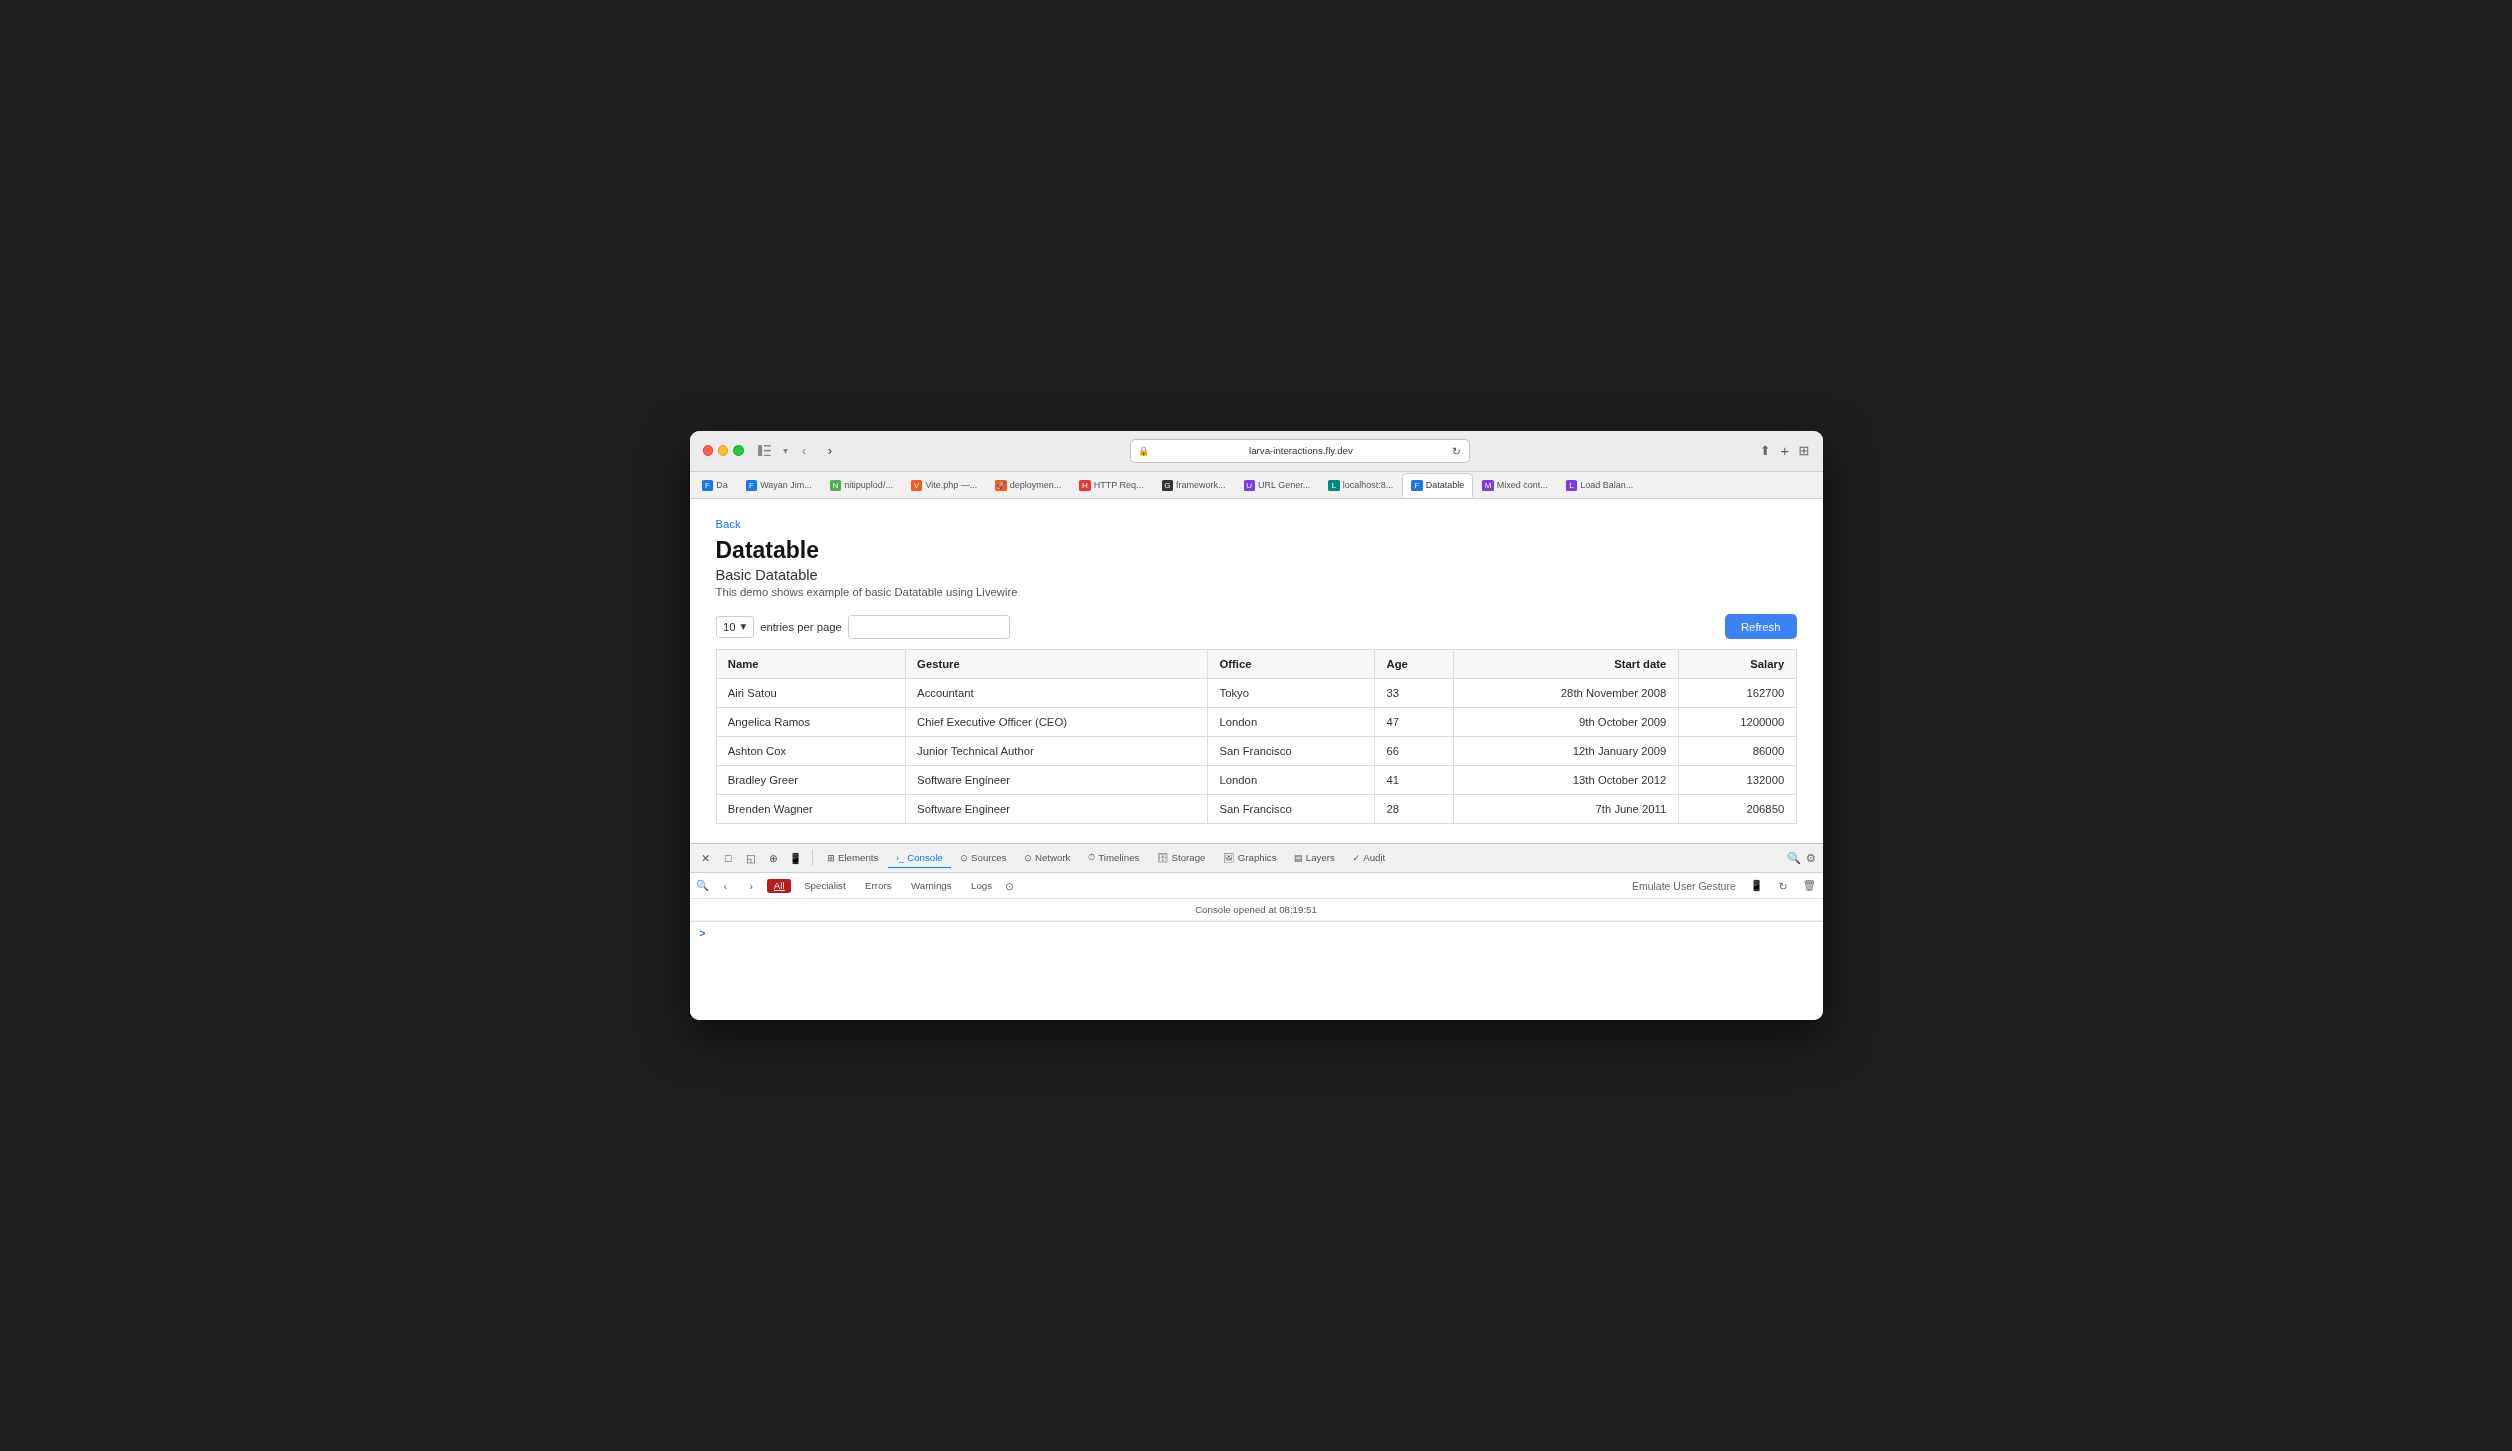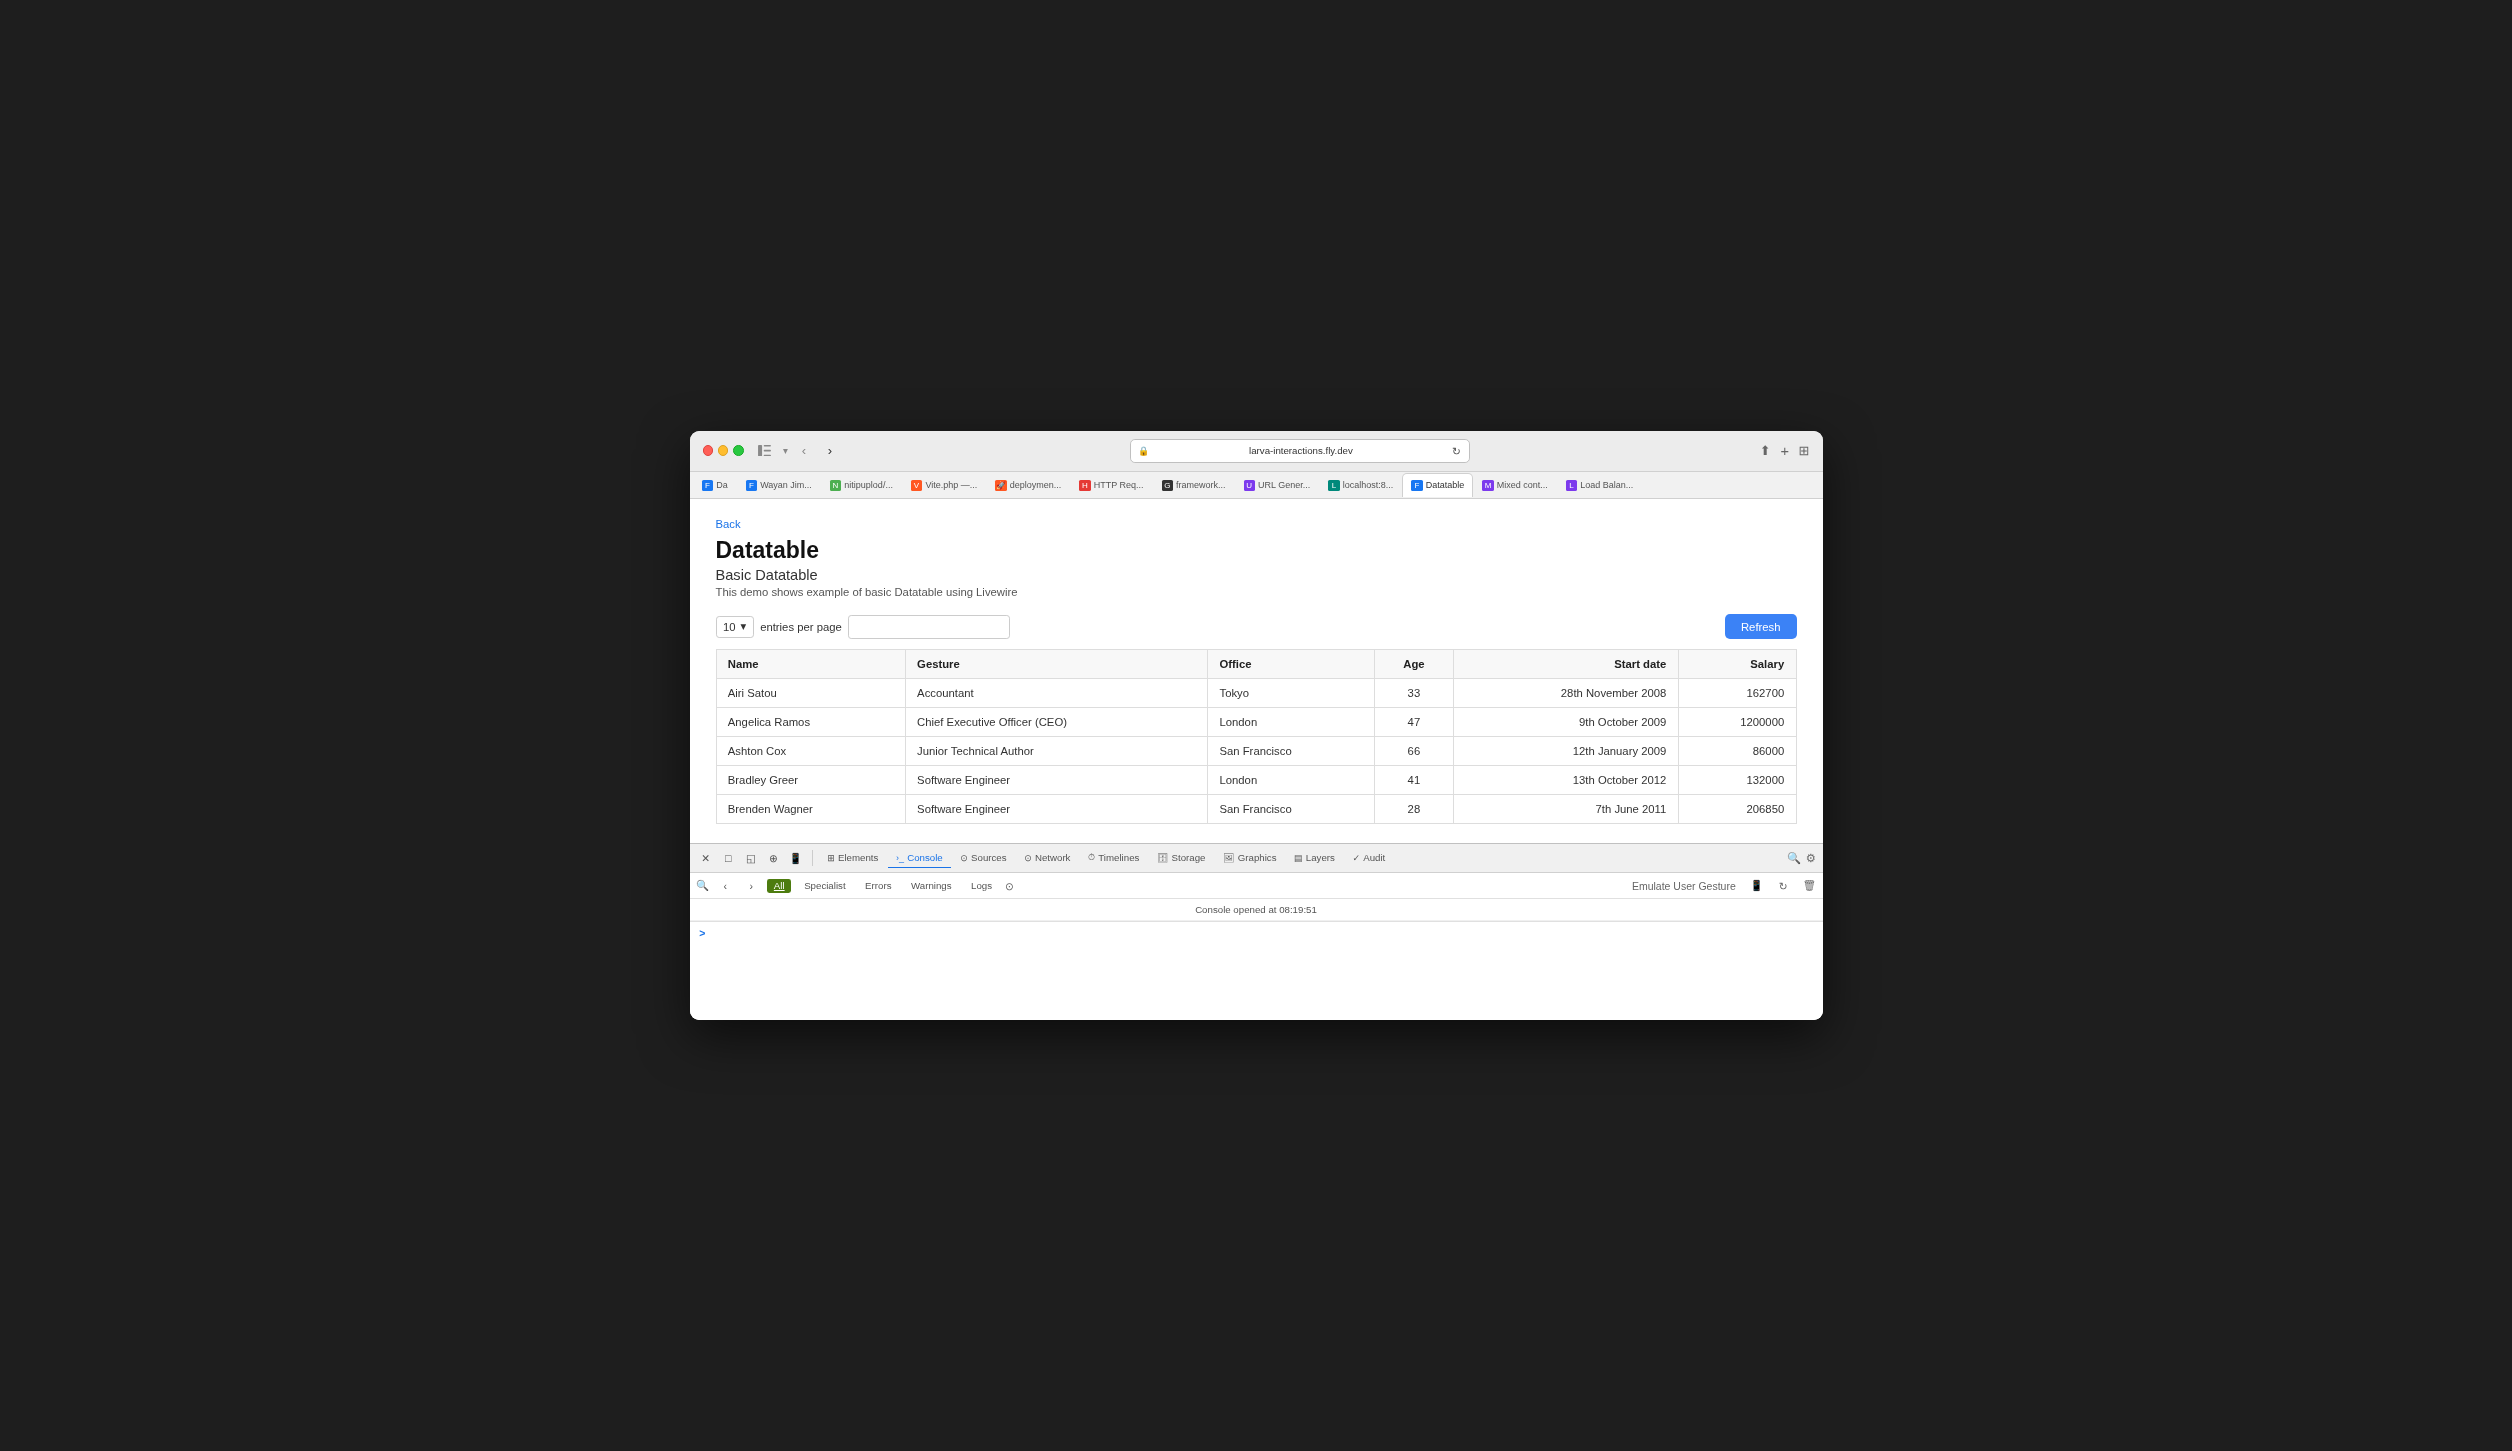--- a/index.html
+++ b/index.html
@@ -226,21 +226,20 @@
       padding: 8px 11.3px;
       text-align: left;
       font-size: 11.3px;
       font-weight: 600;
       color: #222;
     }
     .data-table th.right, .data-table td.right {
       text-align: right;
     }
     .data-table th.center, .data-table td.center {
-      text-align: center;
     }
     .data-table td {
       border: 0.8px solid #ddd;
       padding: 8px 11.3px;
       font-size: 11.3px;
       color: #333;
     }
     .data-table tr:last-child td {
       border-bottom: 0.8px solid #ddd;
     }
@@ -317,21 +316,21 @@
     .console-filter-btn {
       padding: 1.6px 6.5px;
       border-radius: 2.4px;
       font-size: 9.7px;
       cursor: pointer;
       border: none;
       background: none;
       color: #555;
     }
     .console-filter-btn.active {
-      background: #4d7c0f;
+      background: #b91c1c;
       color: white;
       text-decoration: underline;
     }
     .console-body {
       background: #fff;
       min-height: 121px;
       flex: 1;
       display: flex;
       flex-direction: column;
     }

